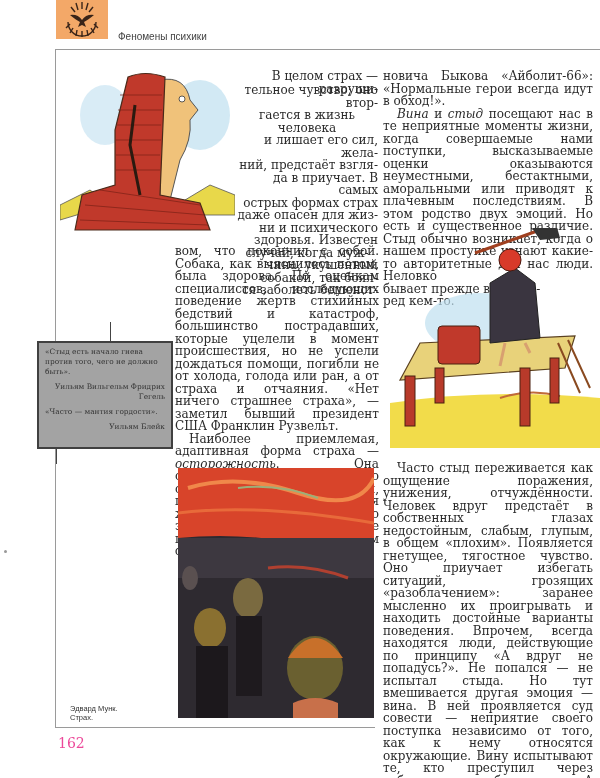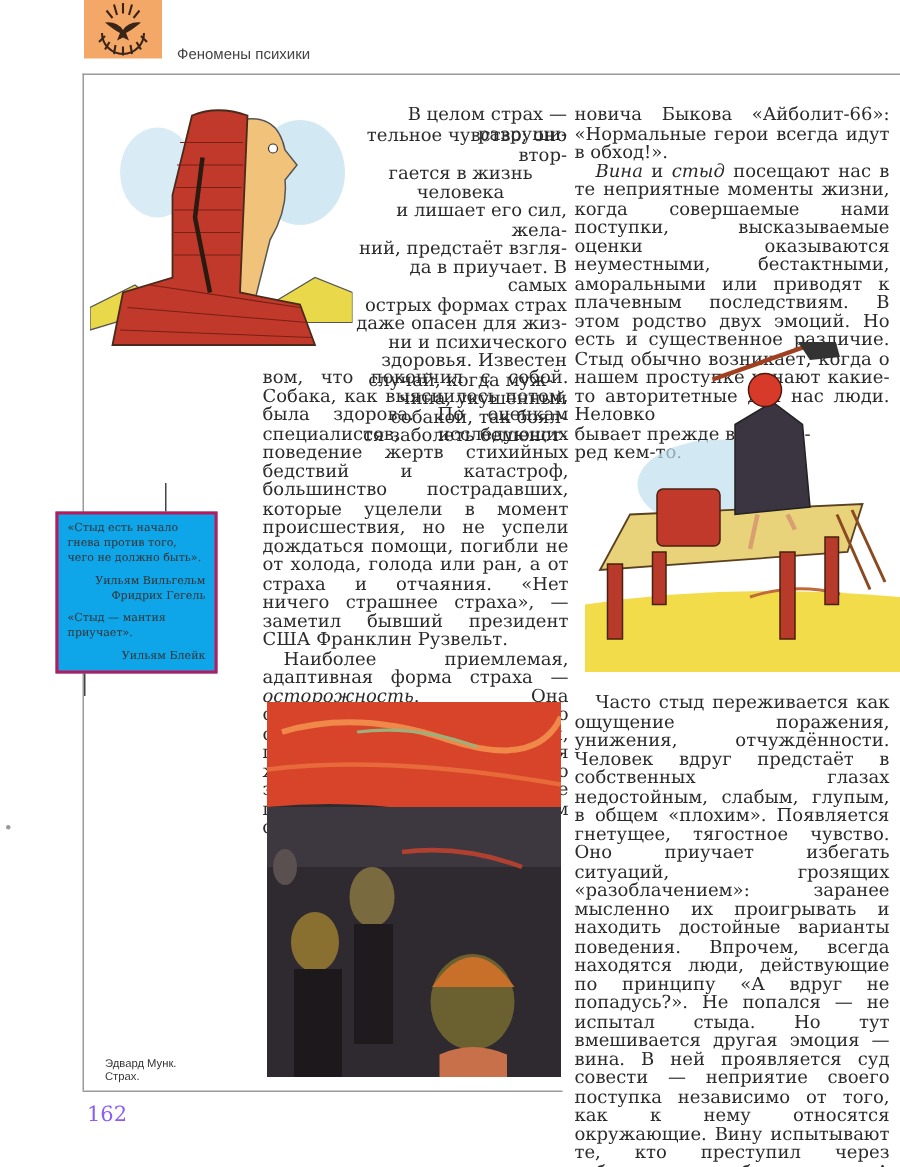--- a/index.html
+++ b/index.html
@@ -9,26 +9,26 @@
   .logo { left:56px; top:0; width:52px; height:39px; background:#f3a868; }
   .logo svg { display:block; }
   .section { left:118px; top:31px; font-family:"Liberation Sans", sans-serif; font-size:10px; color:#444; }
   .hrule { left:55px; top:49px; width:545px; height:1px; background:#9a9a9a; }
   .vrule { left:55px; top:49px; width:1px; height:678px; background:#9a9a9a; }
   .brule { left:55px; top:727px; width:320px; height:1px; background:#9a9a9a; }
   .txt { font-size:12px; line-height:12.5px; text-align:justify; }
   .txt p { margin:0; }
   .ind { text-indent:14px; }
   .right { text-align:right; }
-  .quote { left:37px; top:341px; width:108px; height:108px; border:2px solid #be185d; background:#0ea5e9;
+  .quote { left:37px; top:341px; width:136px; height:108px; border:2px solid #404040; background:#a3a3a3;
            padding:4px 6px; box-sizing:border-box; font-size:7.4px; line-height:10px; color:#333; }
   .quote p { margin:0 0 5px 0; }
   .qline { background:#444; width:1px; }
   .caption { left:70px; top:704px; font-family:"Liberation Sans", sans-serif; font-size:7.5px; line-height:9px; color:#333; }
-  .pagenum { left:58px; top:735px; font-size:14px; color:#8b5cf6; }
+  .pagenum { left:58px; top:735px; font-size:14px; color:#ec4899; }
   .dot { left:4px; top:550px; width:3px; height:3px; background:#999; border-radius:50%; }
 </style>
 </head>
 <body>
 
 <div class="abs logo">
   <svg width="52" height="39" viewBox="0 0 52 39">
     <g stroke="#3a2418" stroke-width="1.4" fill="none">
       <path d="M12 22 A14 14 0 0 0 40 22"></path>
       <line x1="14" y1="24" x2="10" y2="28"></line>
@@ -97,21 +97,21 @@
 
 <div class="abs txt" style="left:175px;top:245px;width:204px;">
   <p>вом, что покончил с собой. Собака, как выяснилось потом, была здорова. По оценкам специалистов, исследующих поведение жертв стихийных бедствий и катастроф, большинство пострадавших, которые уцелели в момент происшествия, но не успели дождаться помощи, погибли не от холода, голода или ран, а от страха и отчаяния. «Нет ничего страшнее страха», — заметил бывший президент США Франклин Рузвельт.</p>
   <p class="ind"><span>Наиболее приемлемая, адаптивная форма страха — </span><i>осторожность</i><span>. Она обеспечивает критичность по отношению к ситуациям, потенциально опасным для жизни и психологического здоровья. Как пели морские пираты в замечательном фильме Ролана Анто-</span></p>
 </div>
 
 <div class="abs qline" style="left:110px;top:322px;height:19px;"></div>
 <div class="abs quote">
   <p>«Стыд есть начало гнева против того, чего не должно быть».</p>
   <p style="text-align:right">Уильям Вильгельм Фридрих Гегель</p>
-  <p>«Стыд — мантия приучает».</p>
+  <p>«Часто — мантия гордости».</p>
   <p style="text-align:right;margin:0">Уильям Блейк</p>
 </div>
 <div class="abs qline" style="left:55px;top:449px;height:15px;left:56px;"></div>
 
 <div class="abs" style="left:178px;top:468px;width:196px;height:250px;">
   <svg width="196" height="250" viewBox="0 0 196 250">
     <rect width="196" height="250" fill="#2e2a30"></rect>
     <path d="M0 0 H196 V70 Q150 80 100 72 Q50 65 0 70Z" fill="#d8442a"></path>
     <path d="M10 20 Q60 5 120 25 T196 10" stroke="#f0884a" stroke-width="4" fill="none"></path>
     <path d="M60 20 Q100 15 140 30" stroke="#9bb07a" stroke-width="2" fill="none"></path>

